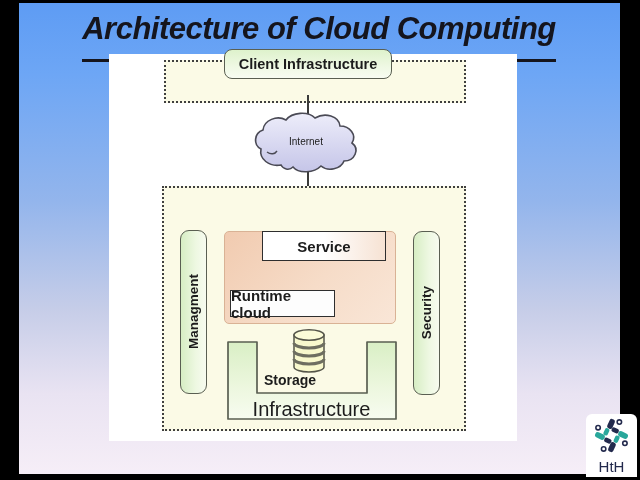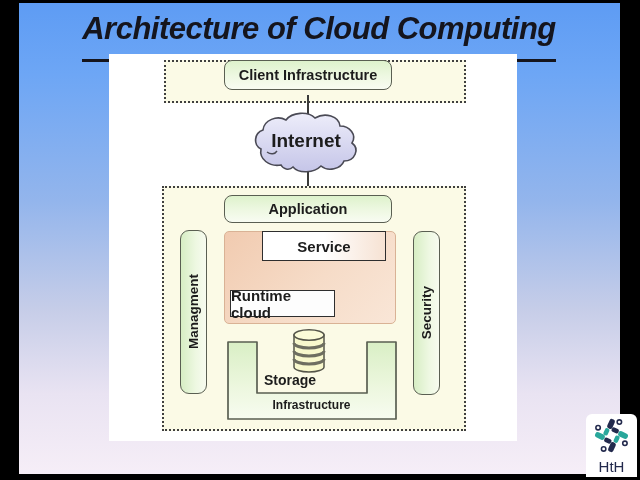--- a/index.html
+++ b/index.html
@@ -22,21 +22,21 @@
     position:absolute;border:2px dotted #3f3f3f;background:#fbfae6;box-sizing:border-box;
   }
   .zone-front{left:145px;top:57px;width:302px;height:43px;}
   .zone-back{left:143px;top:183px;width:304px;height:245px;}
   .green-box{
     position:absolute;box-sizing:border-box;border:1.6px solid #5a5f52;border-radius:8px;
     background:linear-gradient(180deg,#def2cc 0%,#eef8e2 55%,#f8fcf2 100%);
     display:flex;align-items:center;justify-content:center;
     font-size:14.5px;font-weight:700;color:#1c1c1c;
   }
-  .box-client{left:205px;top:57px;width:168px;height:30px;}
+  .box-client{left:205px;top:46px;width:168px;height:30px;}
   .box-application{left:205px;top:192px;width:168px;height:28px;}
   .vbar{
     position:absolute;box-sizing:border-box;border:1.6px solid #5a5f52;border-radius:9px;
     background:linear-gradient(90deg,#d7eec4 0%,#eef8e2 60%,#f7fbef 100%);
     display:flex;align-items:center;justify-content:center;
   }
   .bar-management{left:161px;top:227px;width:27px;height:164px;}
   .bar-security{left:394px;top:228px;width:27px;height:164px;}
   .vbar .vtext{
     writing-mode:vertical-rl;transform:rotate(180deg);
@@ -55,26 +55,26 @@
   .box-service{left:243px;top:228px;width:124px;height:30px;
     background:linear-gradient(90deg,#ffffff 50%,#f6e2d3 100%);}
   .box-runtime{left:211px;top:287px;width:105px;height:27px;}
   .connector{position:absolute;width:2px;background:#3a3a3a;}
   .line-top{left:288px;top:92px;height:22px;}
   .line-mid{left:288px;top:168px;height:26px;}
   .cloud-wrap{position:absolute;left:227px;top:108px;width:120px;height:64px;}
   .cloud-label{
     position:absolute;left:227px;top:108px;width:120px;height:60px;
     display:flex;align-items:center;justify-content:center;
-    font-size:19px;font-weight:700;color:#1c1c1c;
+    font-size:10px;font-weight:400;color:#1c1c1c;
   }
   .ushape-wrap{position:absolute;left:205px;top:335px;width:175px;height:85px;}
   .infra-label{
     position:absolute;left:205px;top:395px;width:175px;text-align:center;
-    font-size:12px;font-weight:700;color:#1c1c1c;
+    font-size:20px;font-weight:400;color:#1c1c1c;
   }
   .cyl-wrap{position:absolute;left:267px;top:324px;width:46px;height:48px;}
   .storage-label{
     position:absolute;left:245px;top:369px;width:90px;text-align:left;
     font-size:14px;font-weight:700;color:#1c1c1c;
   }
   .logo-box{
     position:absolute;left:567px;top:411px;width:51px;height:63px;background:#ffffff;
     border-radius:6px 6px 0 0;display:flex;flex-direction:column;align-items:center;
     justify-content:flex-start;padding-top:3px;box-sizing:border-box;
@@ -111,23 +111,20 @@
           </linearGradient>
         </defs>
         <path d="M34,54 C22,56 12,48 14,38 C6,34 7,22 16,19 C17,9 30,4 39,9 C45,1 61,0 68,7 C78,1 92,5 93,15 C103,15 110,24 105,32 C113,38 108,50 97,50 C94,58 81,61 74,55 C67,62 52,63 46,56 C42,60 36,58 34,54 Z" fill="url(#cloudGrad)" stroke="#4a4a55" stroke-width="1.6"></path>
         <path d="M20,41 C24,44 28,43 30,40" fill="none" stroke="#4a4a55" stroke-width="1.4"></path>
       </svg>
     </div>
     <div class="cloud-label">Internet</div>
 
     <div class="dotted-zone zone-back"></div>
 
-    <div class="green-box box-application">
-      <span>Application</span>
-    </div>
 
     <div class="vbar bar-management">
       <span class="vtext">Managment</span>
     </div>
 
     <div class="vbar bar-security">
       <span class="vtext">Security</span>
     </div>
 
     <div class="orange-region"></div>

